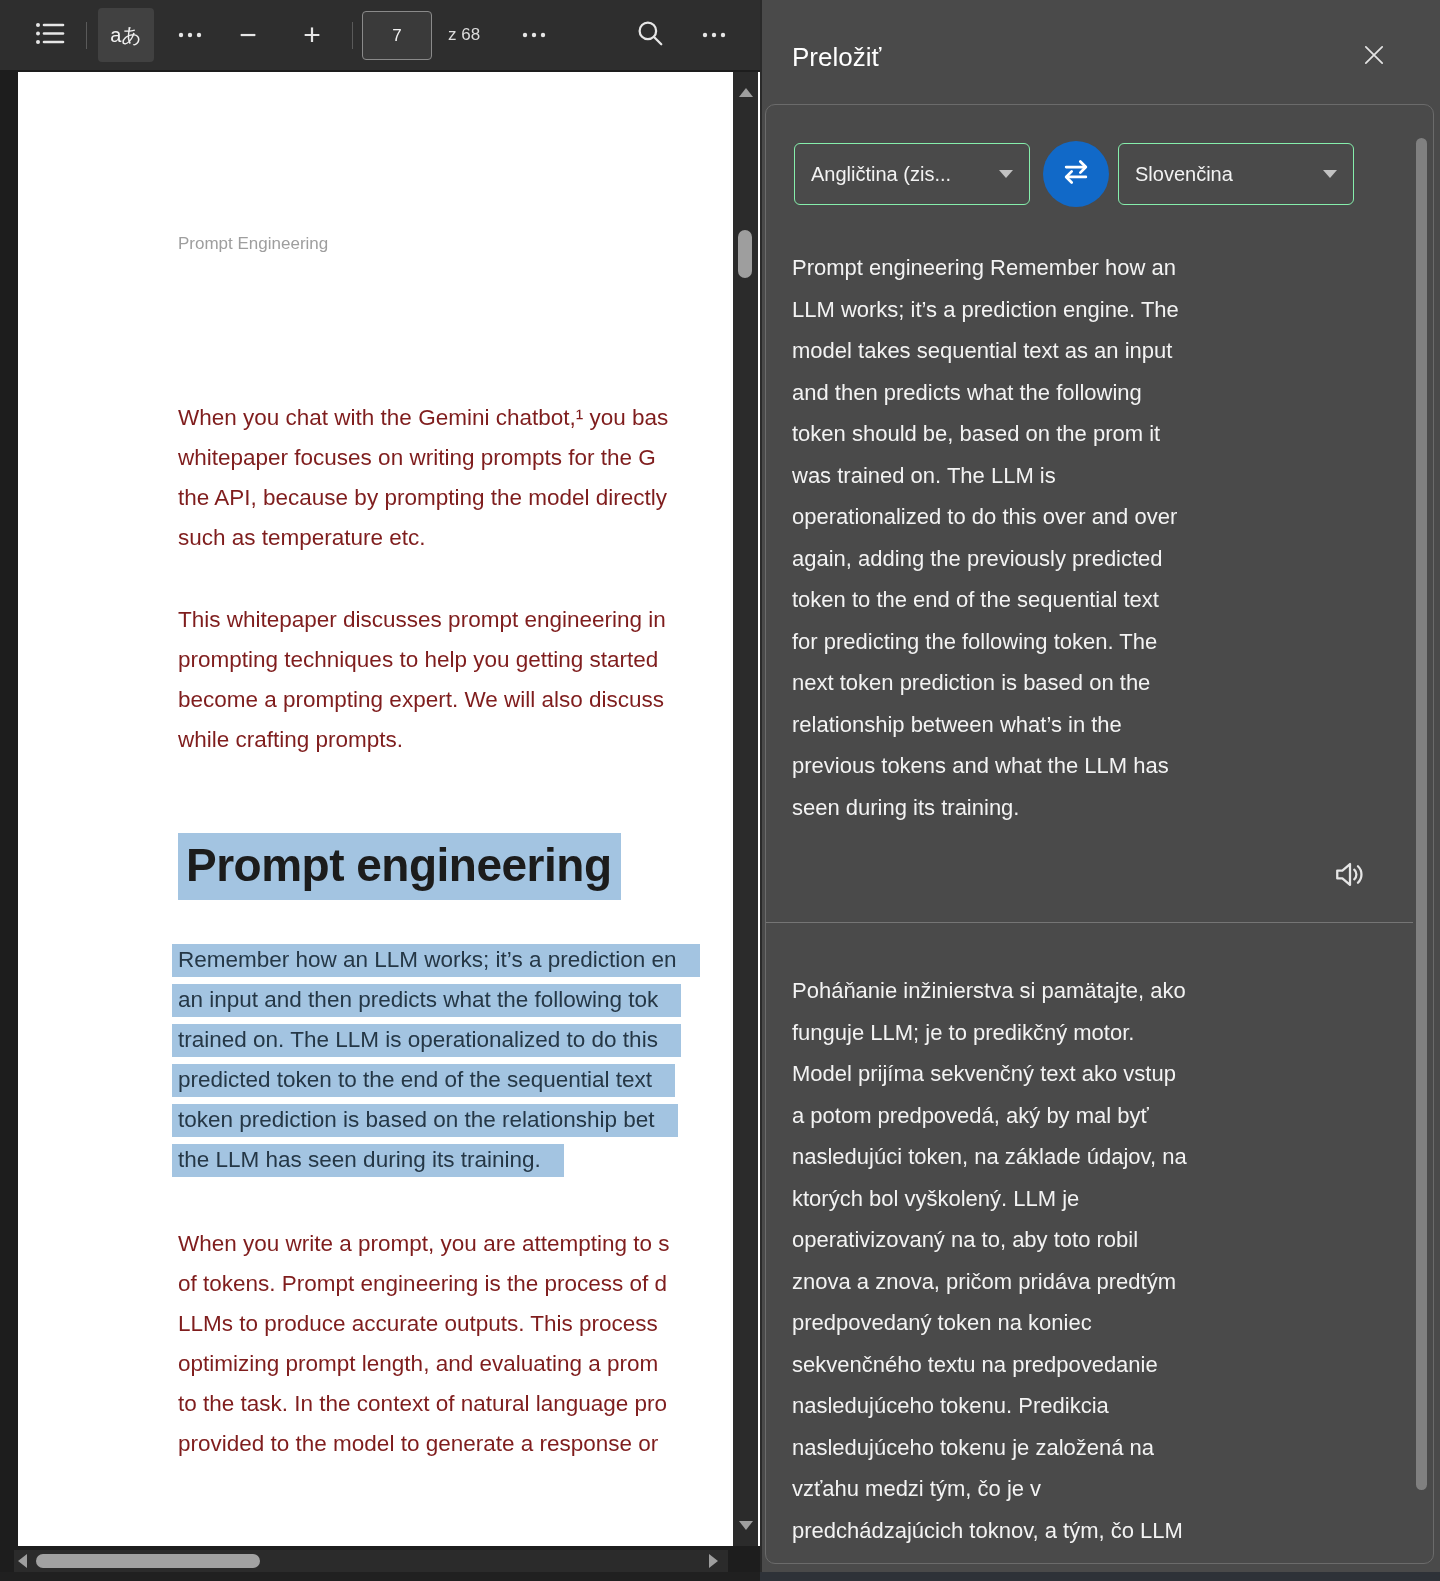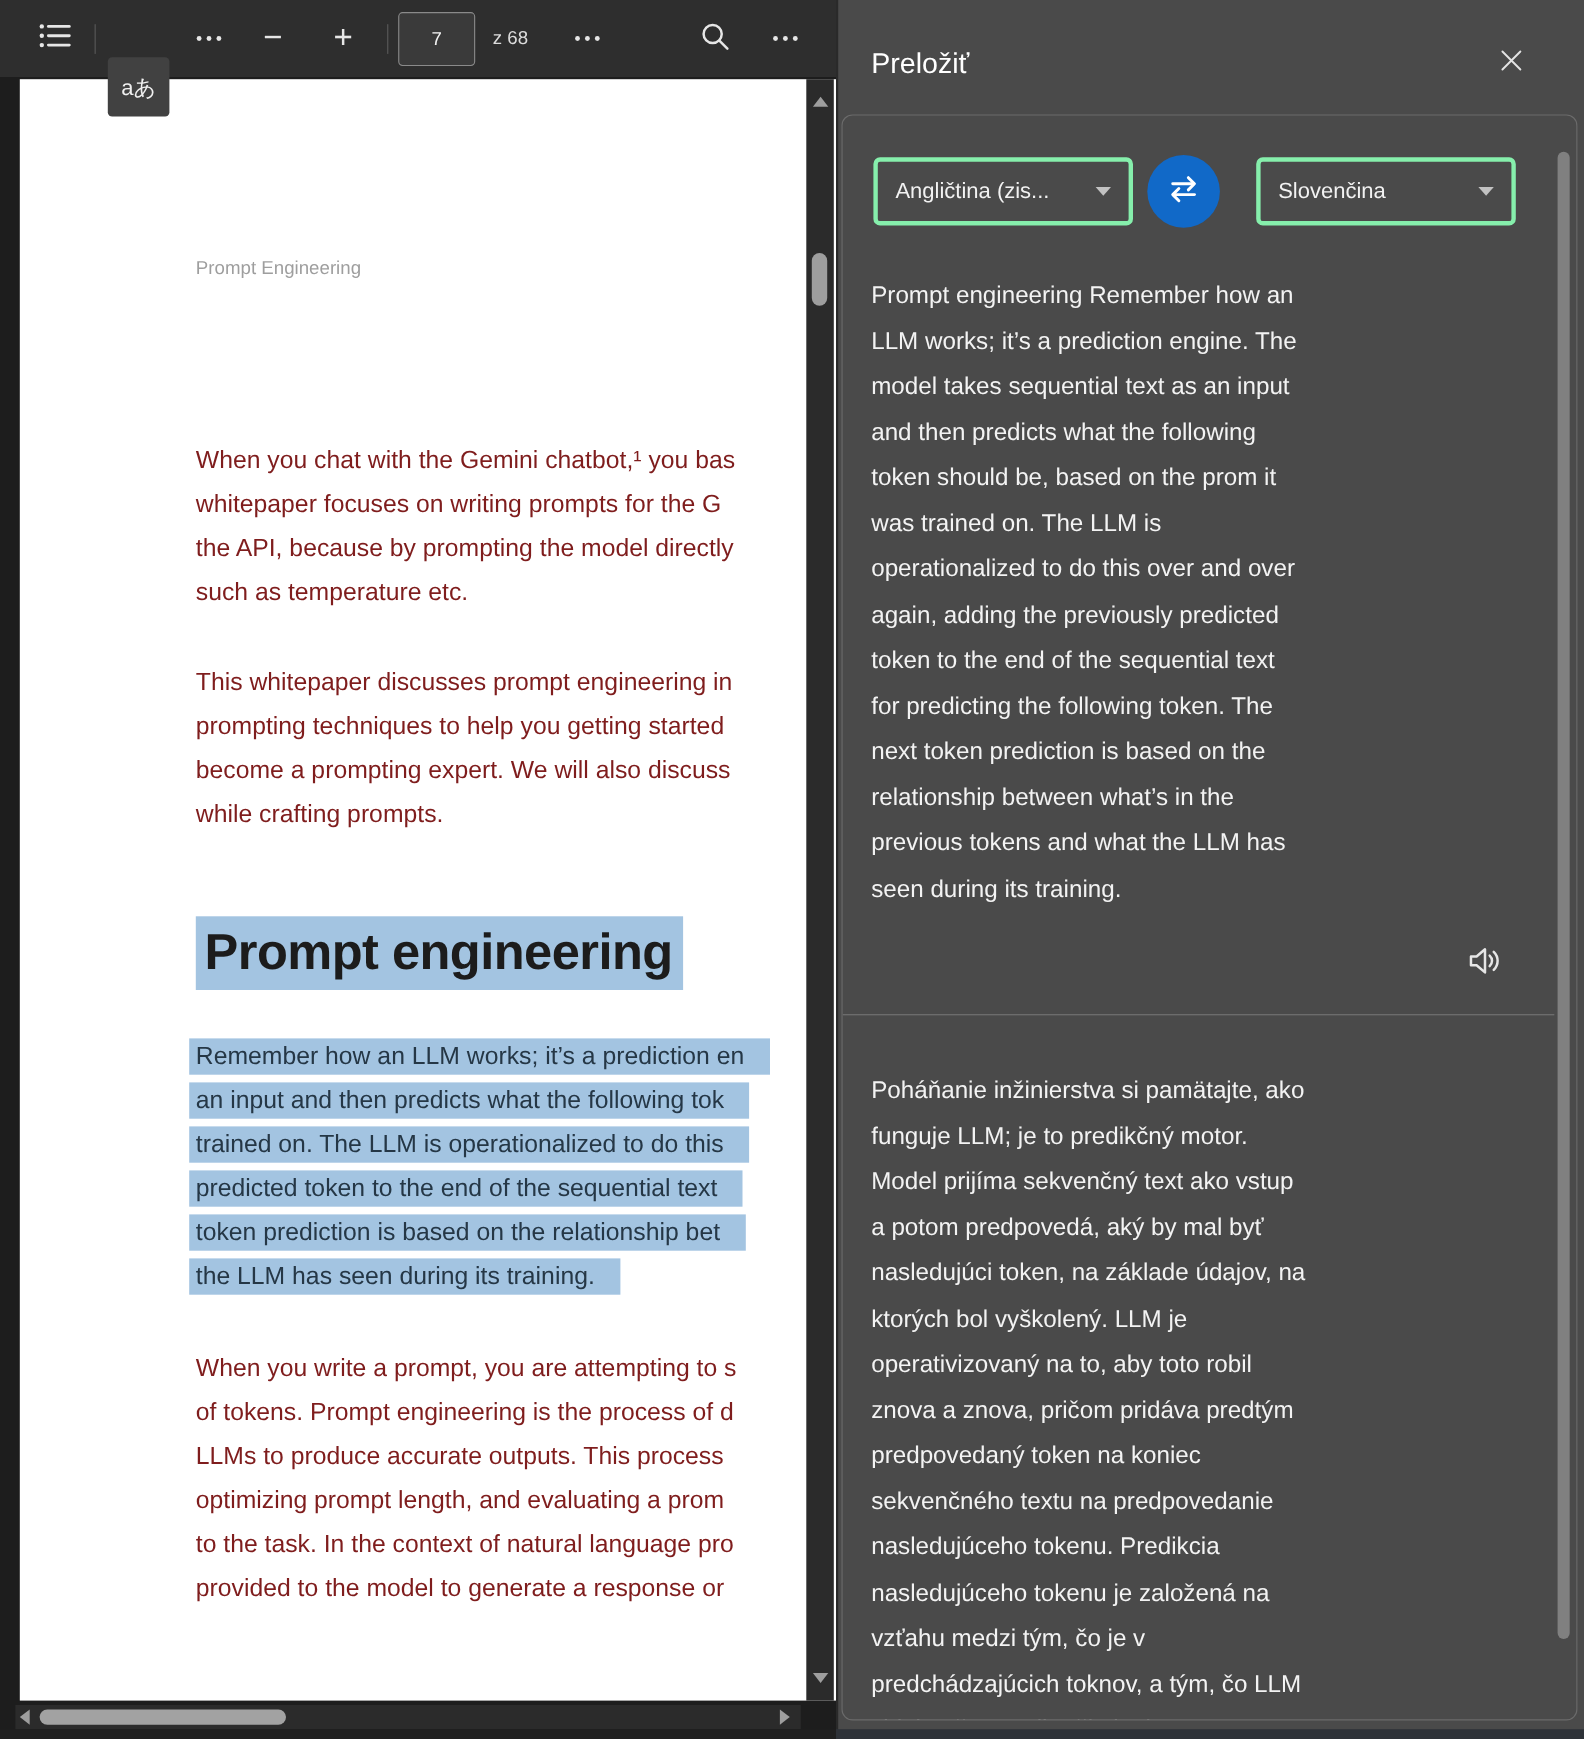--- a/index.html
+++ b/index.html
@@ -8,21 +8,21 @@
   .stage { position:relative; width:1440px; height:1581px; }
 
   
   .viewer { position:absolute; left:0; top:0; width:760px; height:1581px; background:#1d1d1d; }
   .toolbar { position:absolute; left:0; top:0; width:760px; height:70px; background:#2e2e2e; z-index:5; }
   .tbtn { position:absolute; top:0; height:70px; display:flex; align-items:center; justify-content:center;
           color:#e6e6e6; cursor:pointer; }
   .tsep { position:absolute; top:22px; width:1px; height:27px; background:#5a5a5a; }
   .read-aloud { position:absolute; left:98px; top:8px; width:56px; height:54px; background:#414141;
                 border-radius:4px; color:#f0f0f0; font-size:20px; display:flex; align-items:center;
-                justify-content:center; cursor:pointer;margin-top:44px; }
+                justify-content:center; cursor:pointer; }
   .minusplus { font-size:30px; font-weight:300; }
   .pagebox { position:absolute; left:362px; top:11px; width:70px; height:49px; background:#3a3a3a;
              border:1px solid #8a8a8a; border-radius:4px; }
   .pagebox input { width:100%; height:100%; background:transparent; border:none; color:#f2f2f2;
                    font-size:17px; text-align:center; font-family:inherit; outline:none; }
   .pagecount { position:absolute; left:448px; top:0; height:70px; display:flex; align-items:center;
                color:#dcdcdc; font-size:17px; }
   .dots svg { display:block; }
 
   .page { position:absolute; left:18px; top:72px; width:838px; height:1474px; background:#ffffff; overflow:hidden; }
@@ -54,25 +54,25 @@
 
   
   .panel { position:absolute; left:760px; top:0; width:680px; height:1581px; background:#4a4a4a;
            border-left:2px solid #2a2a2a; }
   .panel-title { position:absolute; left:30px; top:42px; font-size:26px; font-weight:normal; color:#ffffff; }
   .close-btn { position:absolute; left:597px; top:42px; width:30px; height:30px; display:flex;
                align-items:center; justify-content:center; cursor:pointer; }
 
   .tbox { position:absolute; left:3px; top:104px; width:669px; height:1460px; border:1px solid #6b6b6b;
           border-radius:10px; overflow:hidden; }
-  .lang-select { position:absolute; top:38px; height:62px; width:236px; border:4px solid #86efac;
+  .lang-select { position:absolute; top:38px; height:62px; width:236px; border:1px solid #86efac;
                  border-radius:6px; display:flex; align-items:center; justify-content:space-between;
                  padding:0 16px; color:#f2f2f2; font-size:20px; cursor:pointer; }
   .lang-src { left:28px; }
-  .lang-tgt { left:376px;text-align:right; }
+  .lang-tgt { left:352px;text-align:right; }
   .caret { width:0; height:0; border-left:7px solid transparent; border-right:7px solid transparent;
            border-top:8px solid #c2c2c2; margin-left:10px; flex:none; }
   .swap-btn { position:absolute; left:277px; top:36px; width:66px; height:66px; border-radius:50%;
               display:flex; align-items:center; justify-content:center; cursor:pointer; }
 
   .txt-lines .line { white-space:nowrap; height:41.5px; line-height:41.5px; font-size:22px; color:#f3f3f3; }
   .src-text { position:absolute; left:26px; top:142px; }
   .tr-text  { position:absolute; left:26px; top:851px;margin-top:14px; }
   .speaker-btn { position:absolute; left:564px; top:754px; width:40px; height:34px; display:flex;
                  align-items:center; justify-content:center; cursor:pointer; }

